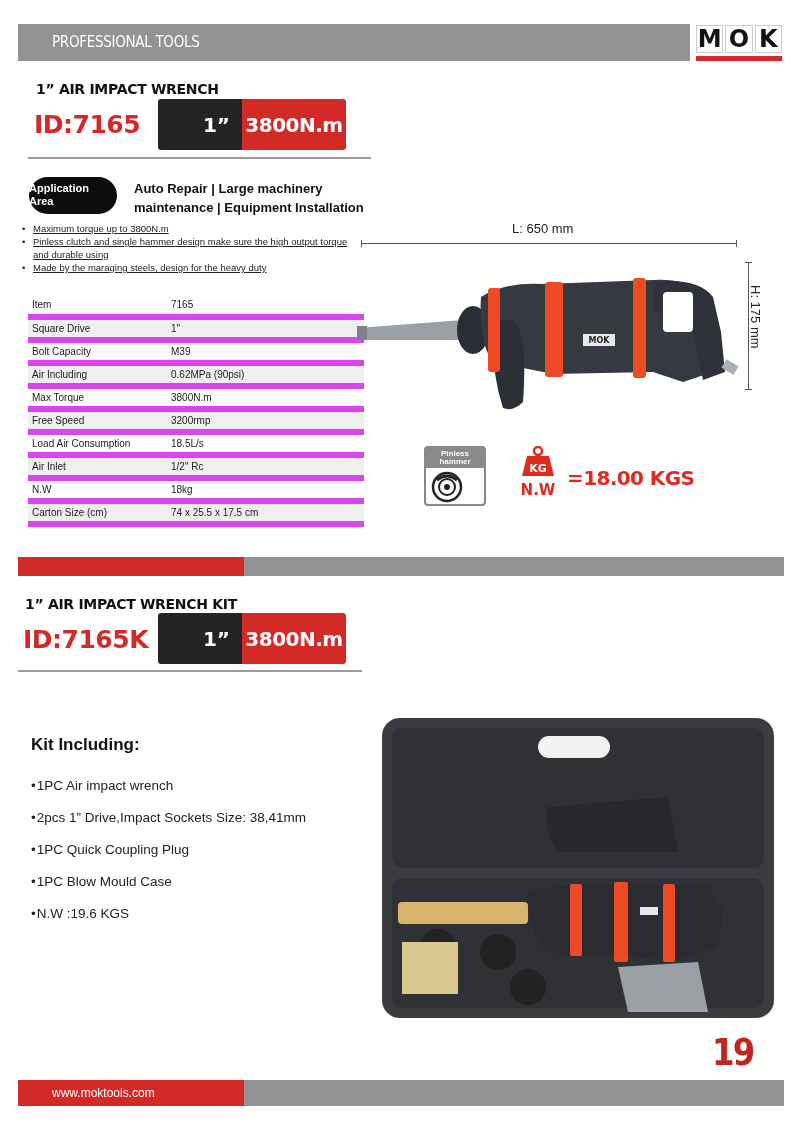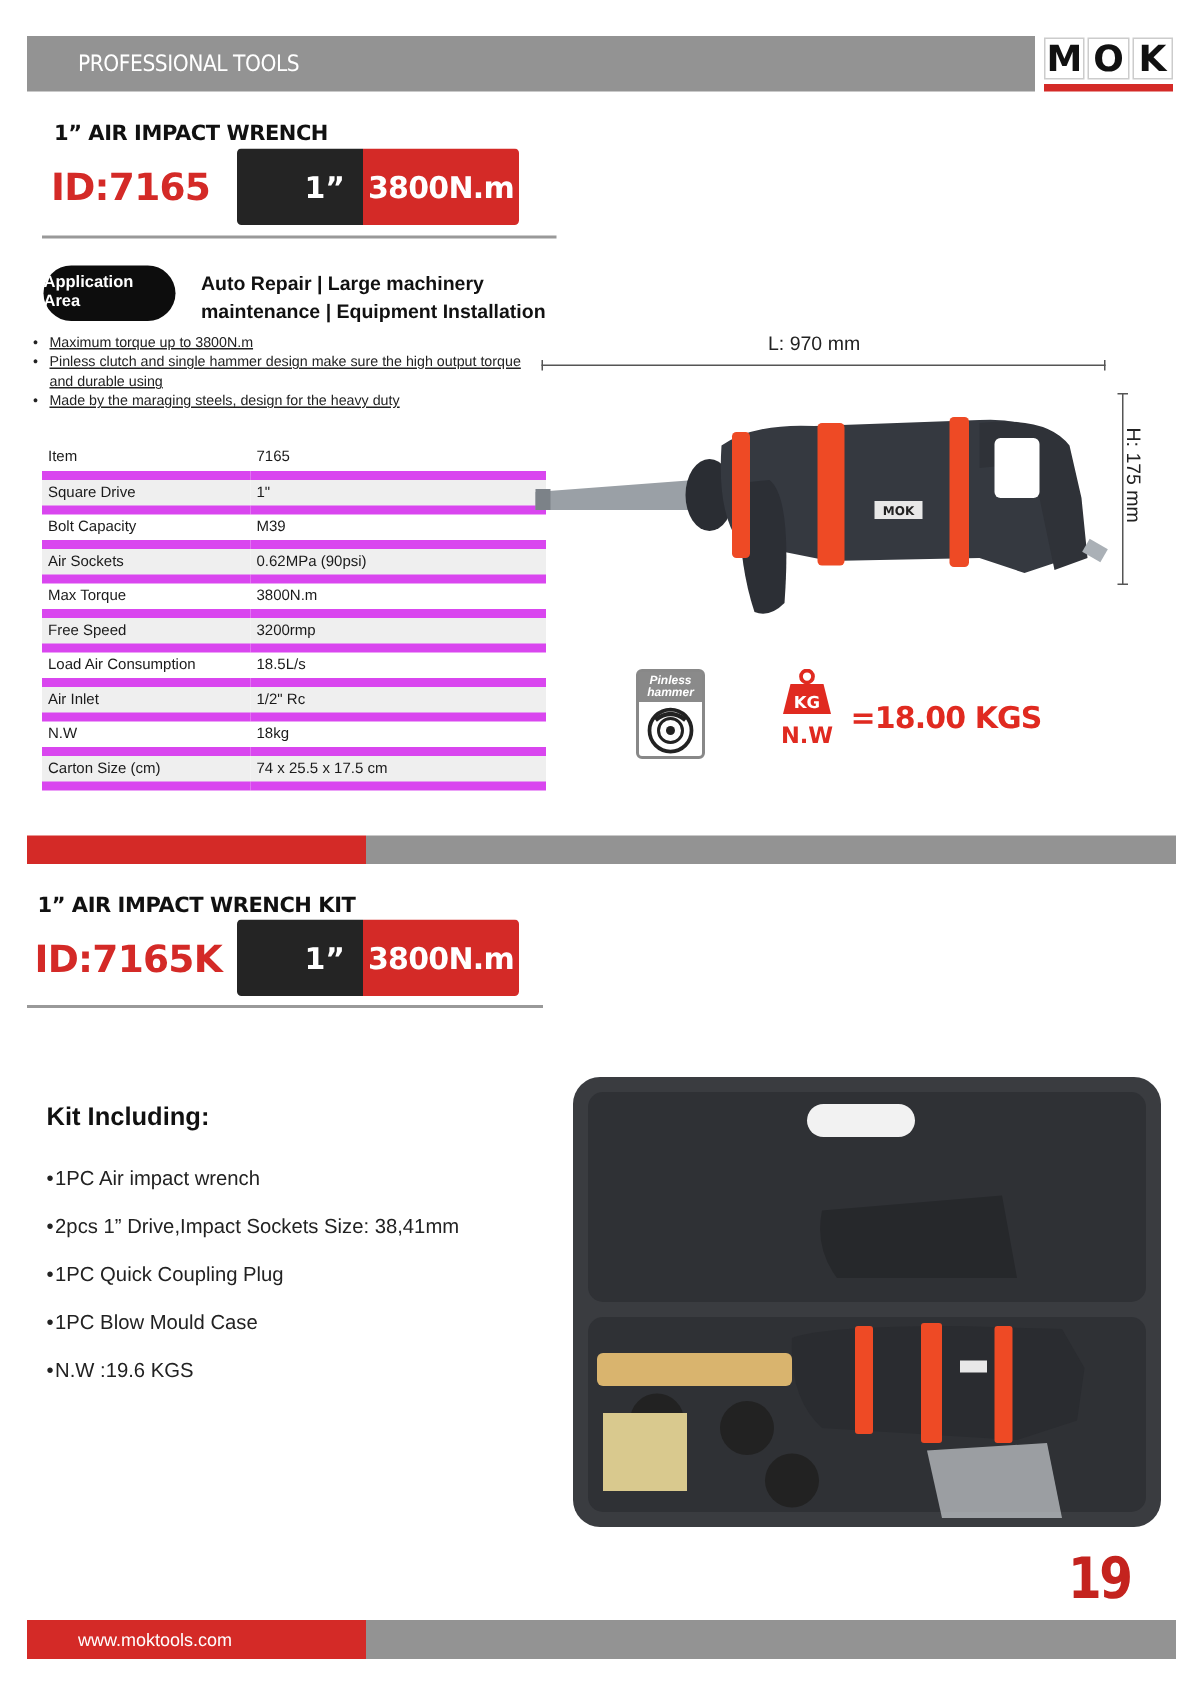--- a/index.html
+++ b/index.html
@@ -46,21 +46,21 @@
   .dim-l-label { left: 512px; top: 221px; font-size: 13px; color: #222; }
   .dim-v { left: 748px; top: 262px; width: 1px; height: 128px; background: #555; }
   .dim-v::before, .dim-v::after { content: ""; position: absolute; left: -3px; height: 1px; width: 7px; background: #555; }
   .dim-v::before { top: 0; } .dim-v::after { bottom: 0; }
   .dim-h-label { left: 763px; top: 285px; font-size: 13px; color: #222; transform: rotate(90deg); transform-origin: left top; white-space: nowrap; }
 
   
   .tool1 { left: 353px; top: 262px; width: 395px; height: 150px; }
 
   
-  .pinless { left: 424px; top: 446px; width: 46px; height: 60px; border: 2px solid #888; border-radius: 4px; background: #fff; font-style: italic; }
+  .pinless { left: 424px; top: 446px; width: 62px; height: 60px; border: 2px solid #888; border-radius: 4px; background: #fff; }
   .pinless-top { background: #8a8a8a; color: #fff; font-size: 8px; font-weight: bold; text-align: center; line-height: 8px; padding: 2px 0; }
   .kg-icon { left: 519px; top: 446px; width: 38px; height: 52px; }
   .weight-text { left: 567px; top: 466px; color: #e02a20; font-weight: bold; font-size: 20px; font-family: "DejaVu Sans", sans-serif; letter-spacing: -0.6px; }
 
   
   .split-bar { left: 18px; top: 557px; width: 766px; height: 19px; display: flex; }
   .split-bar .r { width: 226px; background: #d42a27; }
   .split-bar .g { flex: 1; background: #939393; }
 
   
@@ -122,21 +122,21 @@
       </tr>
   <tr>
         <td class="k">Square Drive</td>
         <td>1"</td>
       </tr>
   <tr>
         <td class="k">Bolt Capacity</td>
         <td>M39</td>
       </tr>
   <tr>
-        <td class="k">Air Sockets</td>
+        <td class="k">Air Including</td>
         <td>0.62MPa (90psi)</td>
       </tr>
   <tr>
         <td class="k">Max Torque</td>
         <td>3800N.m</td>
       </tr>
   <tr>
         <td class="k">Free Speed</td>
         <td>3200rmp</td>
       </tr>
@@ -152,21 +152,21 @@
         <td class="k">N.W</td>
         <td>18kg</td>
       </tr>
   <tr>
         <td class="k">Carton Size (cm)</td>
         <td>74 x 25.5 x 17.5 cm</td>
       </tr>
 </tbody>
   </table>
 
-<div class="abs dim-l-label">L: 970 mm</div>
+<div class="abs dim-l-label">L: 650 mm</div>
 <div class="abs dim-h"></div>
 <div class="abs dim-v"></div>
 <div class="abs dim-h-label">H: 175 mm</div>
 
 <svg class="abs tool1" viewBox="0 0 395 150">
 
   <polygon points="4,66 110,58 112,78 4,78" fill="#9aa0a6"></polygon>
   <rect x="4" y="64" width="10" height="14" fill="#7c8288"></rect>
 
   <ellipse cx="120" cy="68" rx="16" ry="24" fill="#2a2d33"></ellipse>

